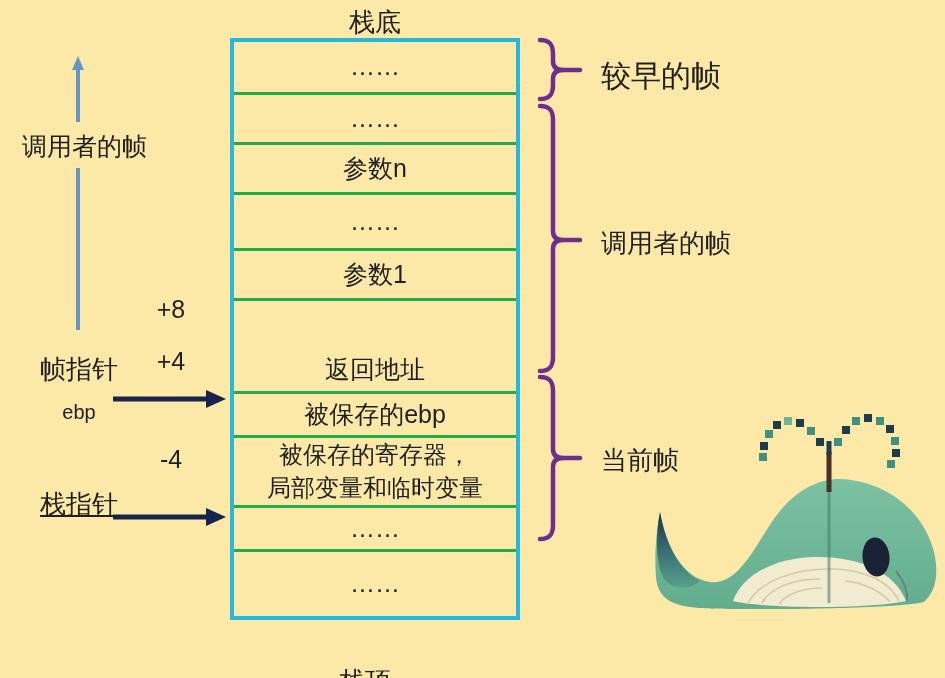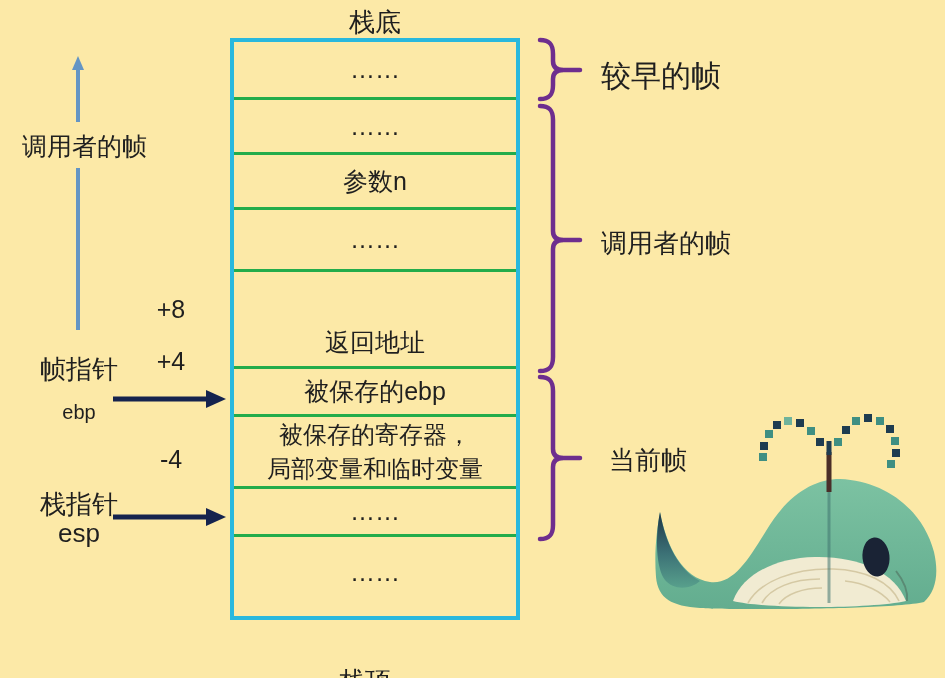--- a/index.html
+++ b/index.html
@@ -33,26 +33,26 @@
   .h58{height:58px;} .h55{height:55px;} .h62{height:62px;} .h50{height:50px;margin-top:47px;}
   .h48{height:48px;} .h72{height:72px;} .h71{height:71px;}
   .two-line{font-size:24px; line-height:1.4;}
   
   #addr-label{left:22px; top:130px; width:118px; font-size:25px; text-align:center;}
   #off-p8{left:150px; top:295px; width:42px; font-size:25px; text-align:center;}
   #off-p4{left:150px; top:347px; width:42px; font-size:25px; text-align:center;}
   #off-m4{left:150px; top:445px; width:42px; font-size:25px; text-align:center;}
   #fp-label{left:18px; top:352px; width:122px; font-size:26px; text-align:center;}
   #fp-reg{left:18px; top:401px; width:122px; font-size:20px; text-align:center;}
-  #sp-label{left:18px; top:487px; width:122px; font-size:26px; text-align:center;}
+  #sp-label{left:18px; top:487px; width:122px; font-size:26px; text-align:center;text-decoration:underline;}
   #sp-reg{left:18px; top:518px; width:122px; font-size:26px; text-align:center;}
   
   #frame-earlier{left:601px; top:56px; font-size:30px;}
   #frame-caller{left:601px; top:226px; font-size:26px;}
-  #frame-current{left:601px; top:443px; font-size:26px;margin-left:8px;}
+  #frame-current{left:601px; top:443px; font-size:26px;}
   
   #overlay{position:absolute; left:0; top:0; width:945px; height:678px; pointer-events:none;}
   .brace{stroke:var(--brace); stroke-width:4.5; fill:none; stroke-linecap:round;}
   .arrow-navy{stroke:var(--arrow-navy); stroke-width:5; fill:none;}
   .head-navy{fill:var(--arrow-navy); stroke:none;}
   .arrow-blue{stroke:var(--arrow-blue); stroke-width:4; fill:none;}
   .head-blue{fill:var(--arrow-blue); stroke:none;}
   #whale{position:absolute; left:640px; top:400px; width:305px; height:235px;}
 </style>
 </head>
@@ -69,20 +69,23 @@
       </div>
     <div class="row h55">
         <span>……</span>
       </div>
     <div class="row h55">
         <span>参数n</span>
       </div>
     <div class="row h62">
         <span>……</span>
       </div>
+    <div class="row h55">
+        <span>参数1</span>
+      </div>
     <div class="row h50">
         <span>返回地址</span>
       </div>
     <div class="row h48">
         <span>被保存的ebp</span>
       </div>
     <div class="row h72 two-line">
       <span>被保存的寄存器，</span>
       <span>局部变量和临时变量</span>
     </div>
@@ -94,21 +97,20 @@
       </div>
   </div>
 
   <div class="lbl" id="addr-label">调用者的帧</div>
   <div class="lbl" id="off-p8">+8</div>
   <div class="lbl" id="off-p4">+4</div>
   <div class="lbl" id="off-m4">-4</div>
   <div class="lbl" id="fp-label">帧指针</div>
   <div class="lbl" id="fp-reg">ebp</div>
   <div class="lbl" id="sp-label">栈指针</div>
-  <div class="lbl" id="sp-reg">esp</div>
 
   <div class="lbl" id="frame-earlier">较早的帧</div>
   <div class="lbl" id="frame-caller">调用者的帧</div>
   <div class="lbl" id="frame-current">当前帧</div>
 
   <svg id="overlay" viewBox="0 0 945 678">
 
     <g>
       <polygon class="head-blue" points="78,56 72,70 84,70"></polygon>
       <line class="arrow-blue" x1="78" y1="69" x2="78" y2="122"></line>

